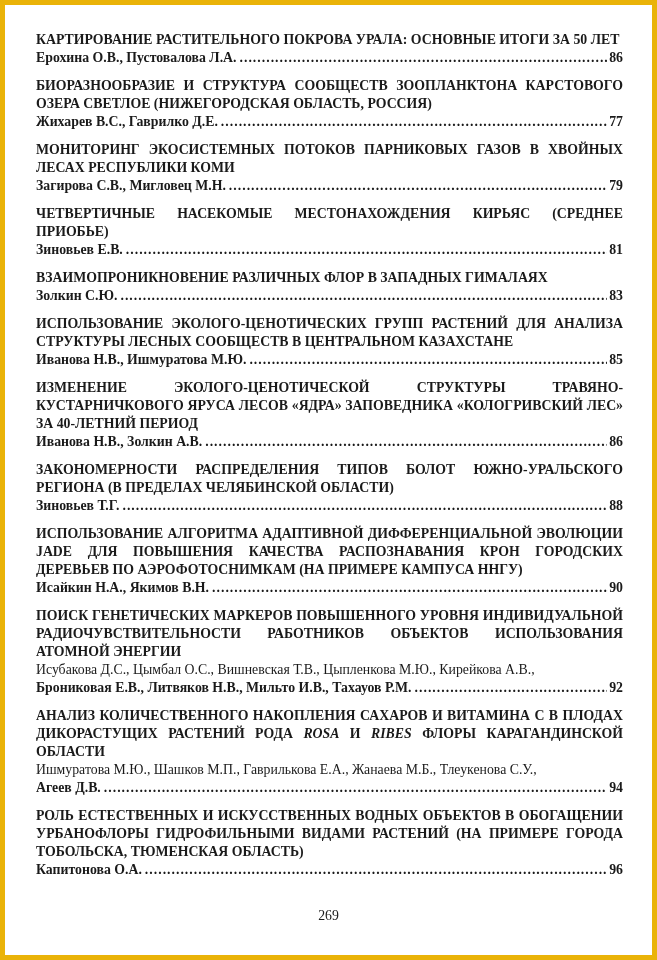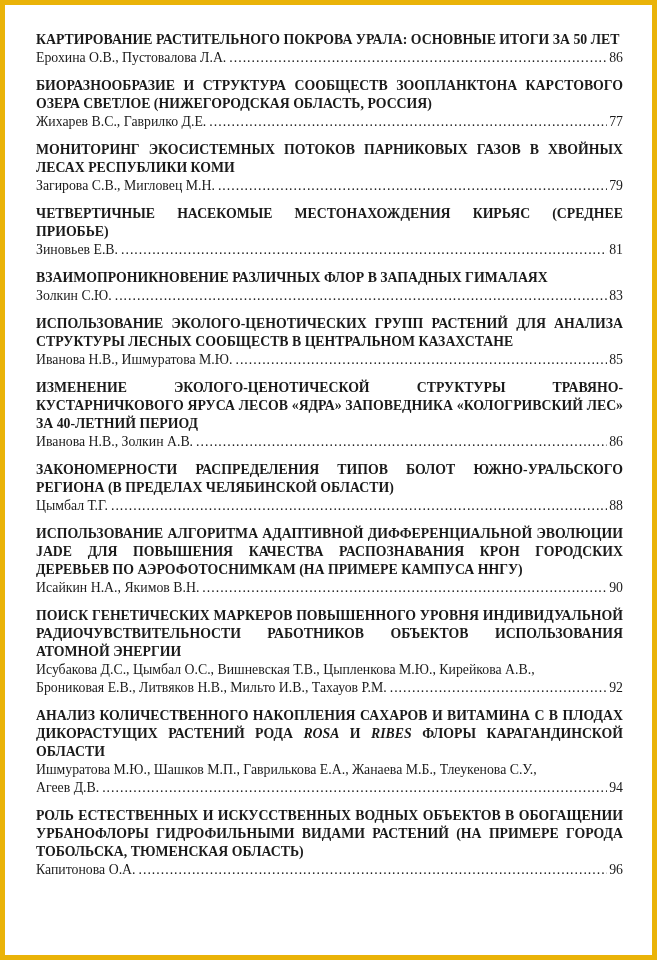--- a/index.html
+++ b/index.html
@@ -27,20 +27,21 @@
   .entry-title {
     font-weight: 700;
     text-align: justify;
   }
   .entry-title .italic {
     font-style: italic;
   }
   .authors-row {
     display: flex;
     align-items: flex-start;
+    font-weight: bold;
   }
   .authors {
     flex: 0 1 auto;
     white-space: nowrap;
   }
   .authors-first-line {
     white-space: nowrap;
     overflow: hidden;
   }
   .leader {
@@ -131,21 +132,21 @@
       <div class="authors-row">
         <span class="authors">Иванова Н.В., Золкин А.В.</span>
         <span class="leader"></span>
         <span class="pageno">86</span>
       </div>
     </div>
 
     <div class="entry">
       <div class="entry-title">ЗАКОНОМЕРНОСТИ РАСПРЕДЕЛЕНИЯ ТИПОВ БОЛОТ ЮЖНО-УРАЛЬСКОГО РЕГИОНА (В ПРЕДЕЛАХ ЧЕЛЯБИНСКОЙ ОБЛАСТИ)</div>
       <div class="authors-row">
-        <span class="authors">Цымбал Т.Г.</span>
+        <span class="authors">Зиновьев Т.Г.</span>
         <span class="leader"></span>
         <span class="pageno">88</span>
       </div>
     </div>
 
     <div class="entry">
       <div class="entry-title">ИСПОЛЬЗОВАНИЕ АЛГОРИТМА АДАПТИВНОЙ ДИФФЕРЕНЦИАЛЬНОЙ ЭВОЛЮЦИИ JADE ДЛЯ ПОВЫШЕНИЯ КАЧЕСТВА РАСПОЗНАВАНИЯ КРОН ГОРОДСКИХ ДЕРЕВЬЕВ ПО АЭРОФОТОСНИМКАМ (НА ПРИМЕРЕ КАМПУСА ННГУ)</div>
       <div class="authors-row">
         <span class="authors">Исайкин Н.А., Якимов В.Н.</span>
         <span class="leader"></span>
@@ -177,14 +178,15 @@
       <div class="entry-title">РОЛЬ ЕСТЕСТВЕННЫХ И ИСКУССТВЕННЫХ ВОДНЫХ ОБЪЕКТОВ В ОБОГАЩЕНИИ УРБАНОФЛОРЫ ГИДРОФИЛЬНЫМИ ВИДАМИ РАСТЕНИЙ (НА ПРИМЕРЕ ГОРОДА ТОБОЛЬСКА, ТЮМЕНСКАЯ ОБЛАСТЬ)</div>
       <div class="authors-row">
         <span class="authors">Капитонова О.А.</span>
         <span class="leader"></span>
         <span class="pageno">96</span>
       </div>
     </div>
 
   </div>
 
+  <div class="footer">269</div>
 
 </div>
 
 </body></html>

